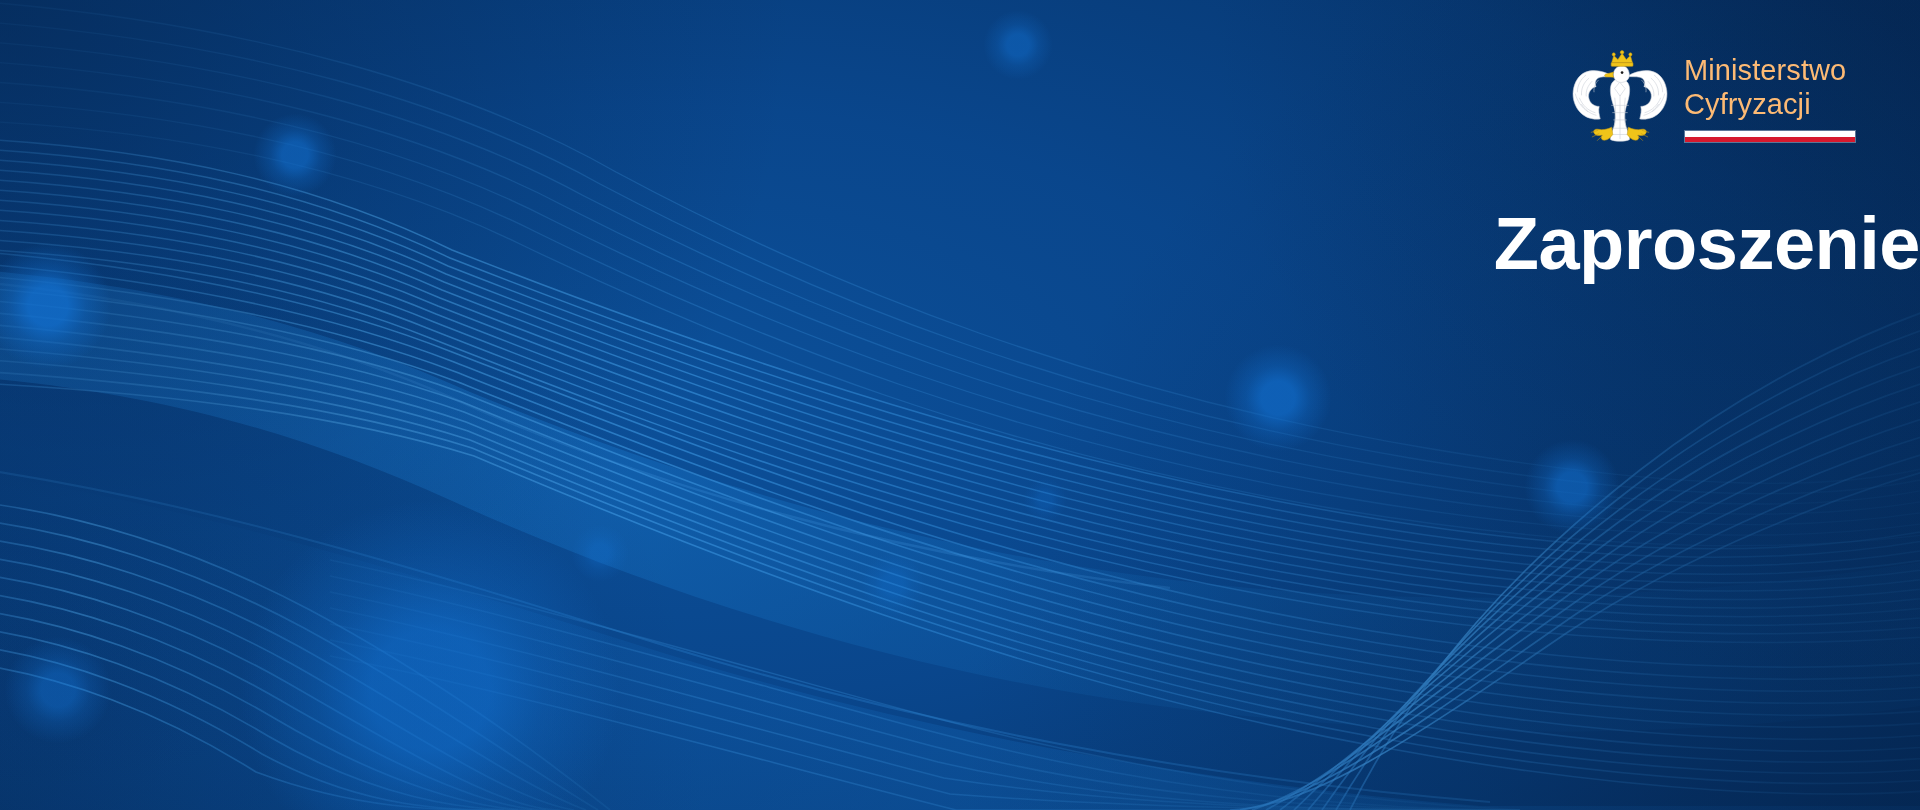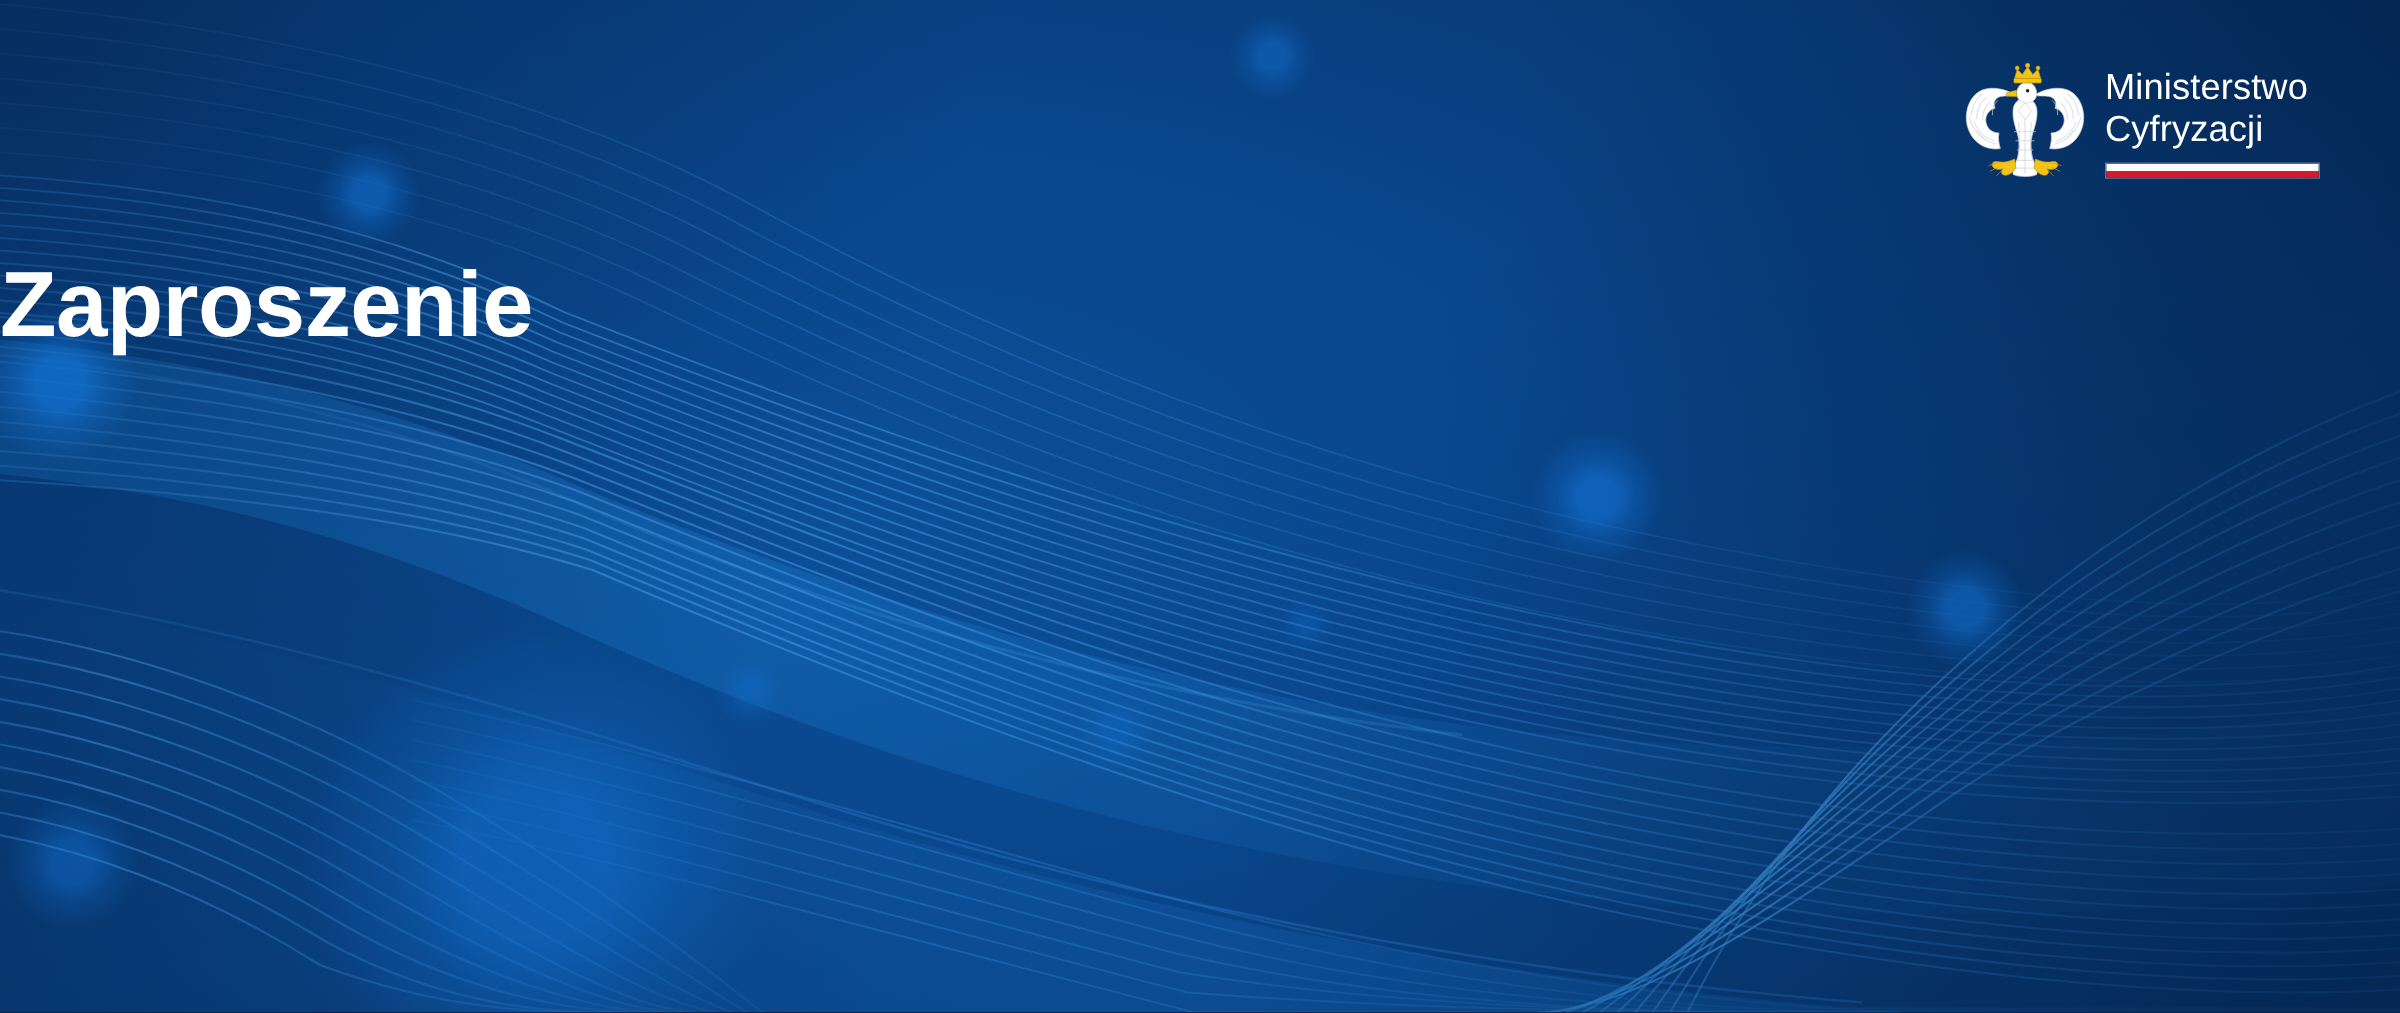--- a/index.html
+++ b/index.html
@@ -39,21 +39,21 @@
   .wave-svg { position: absolute; inset: 0; width: 1920px; height: 810px; }
 
   
   .bokeh { position: absolute; border-radius: 50%; pointer-events: none; }
 
   
   #title-block {
     position: absolute;
     left: 0; right: 0;
     top: 196px;
-    text-align: left;
+    text-align: right;
     z-index: 40;
   }
   .title-line {
     color: #ffffff;
     font-family: "Liberation Sans", sans-serif;
     font-weight: 700;
     font-size: 74px;
     line-height: 96px;
     letter-spacing: -0.5px;
     white-space: nowrap;
@@ -69,21 +69,21 @@
     align-items: flex-start;
   }
   #eagle-wrap { width: 104px; height: 104px; flex: 0 0 auto; }
   #logo-text-wrap {
     margin-left: 12px;
     padding-top: 9px;
     display: flex;
     flex-direction: column;
   }
   .logo-line {
-    color: #ffffff;
+    color: #fdba74;
     font-family: "Liberation Sans", sans-serif;
     font-weight: 400;
     font-size: 29px;
     line-height: 34px;
     letter-spacing: 0.1px;
     white-space: nowrap;
   }
   #flag-bar {
     margin-top: 9px;
     width: 172px;

